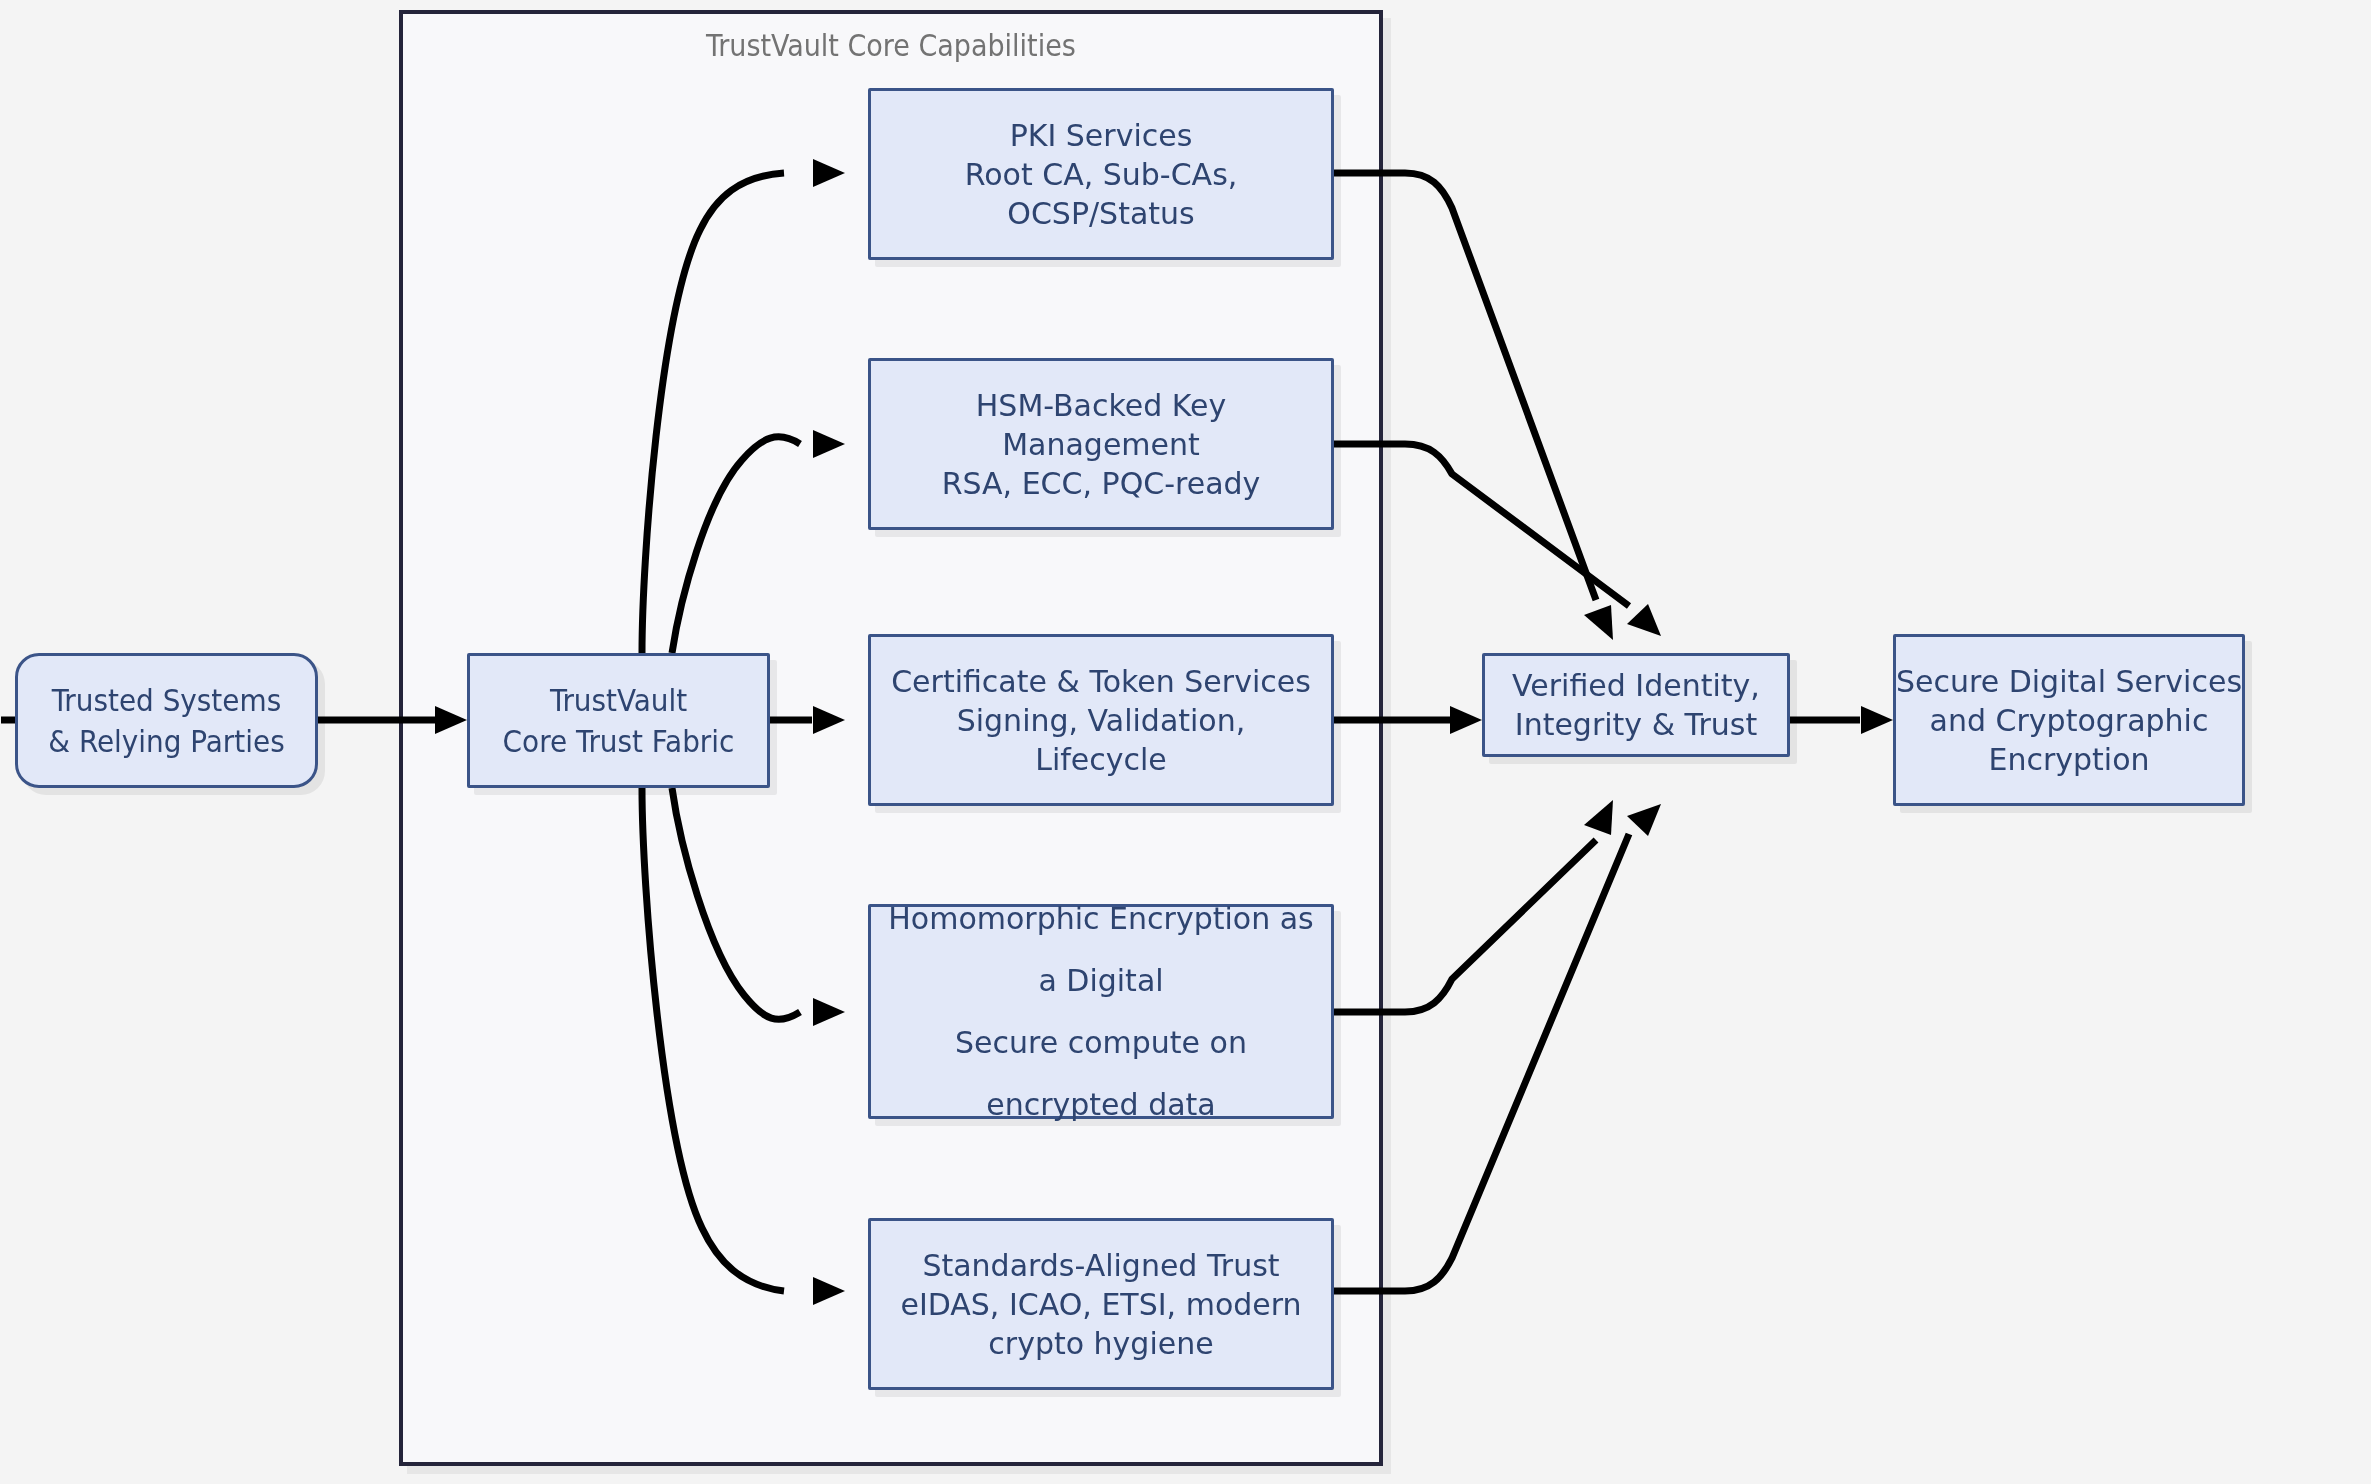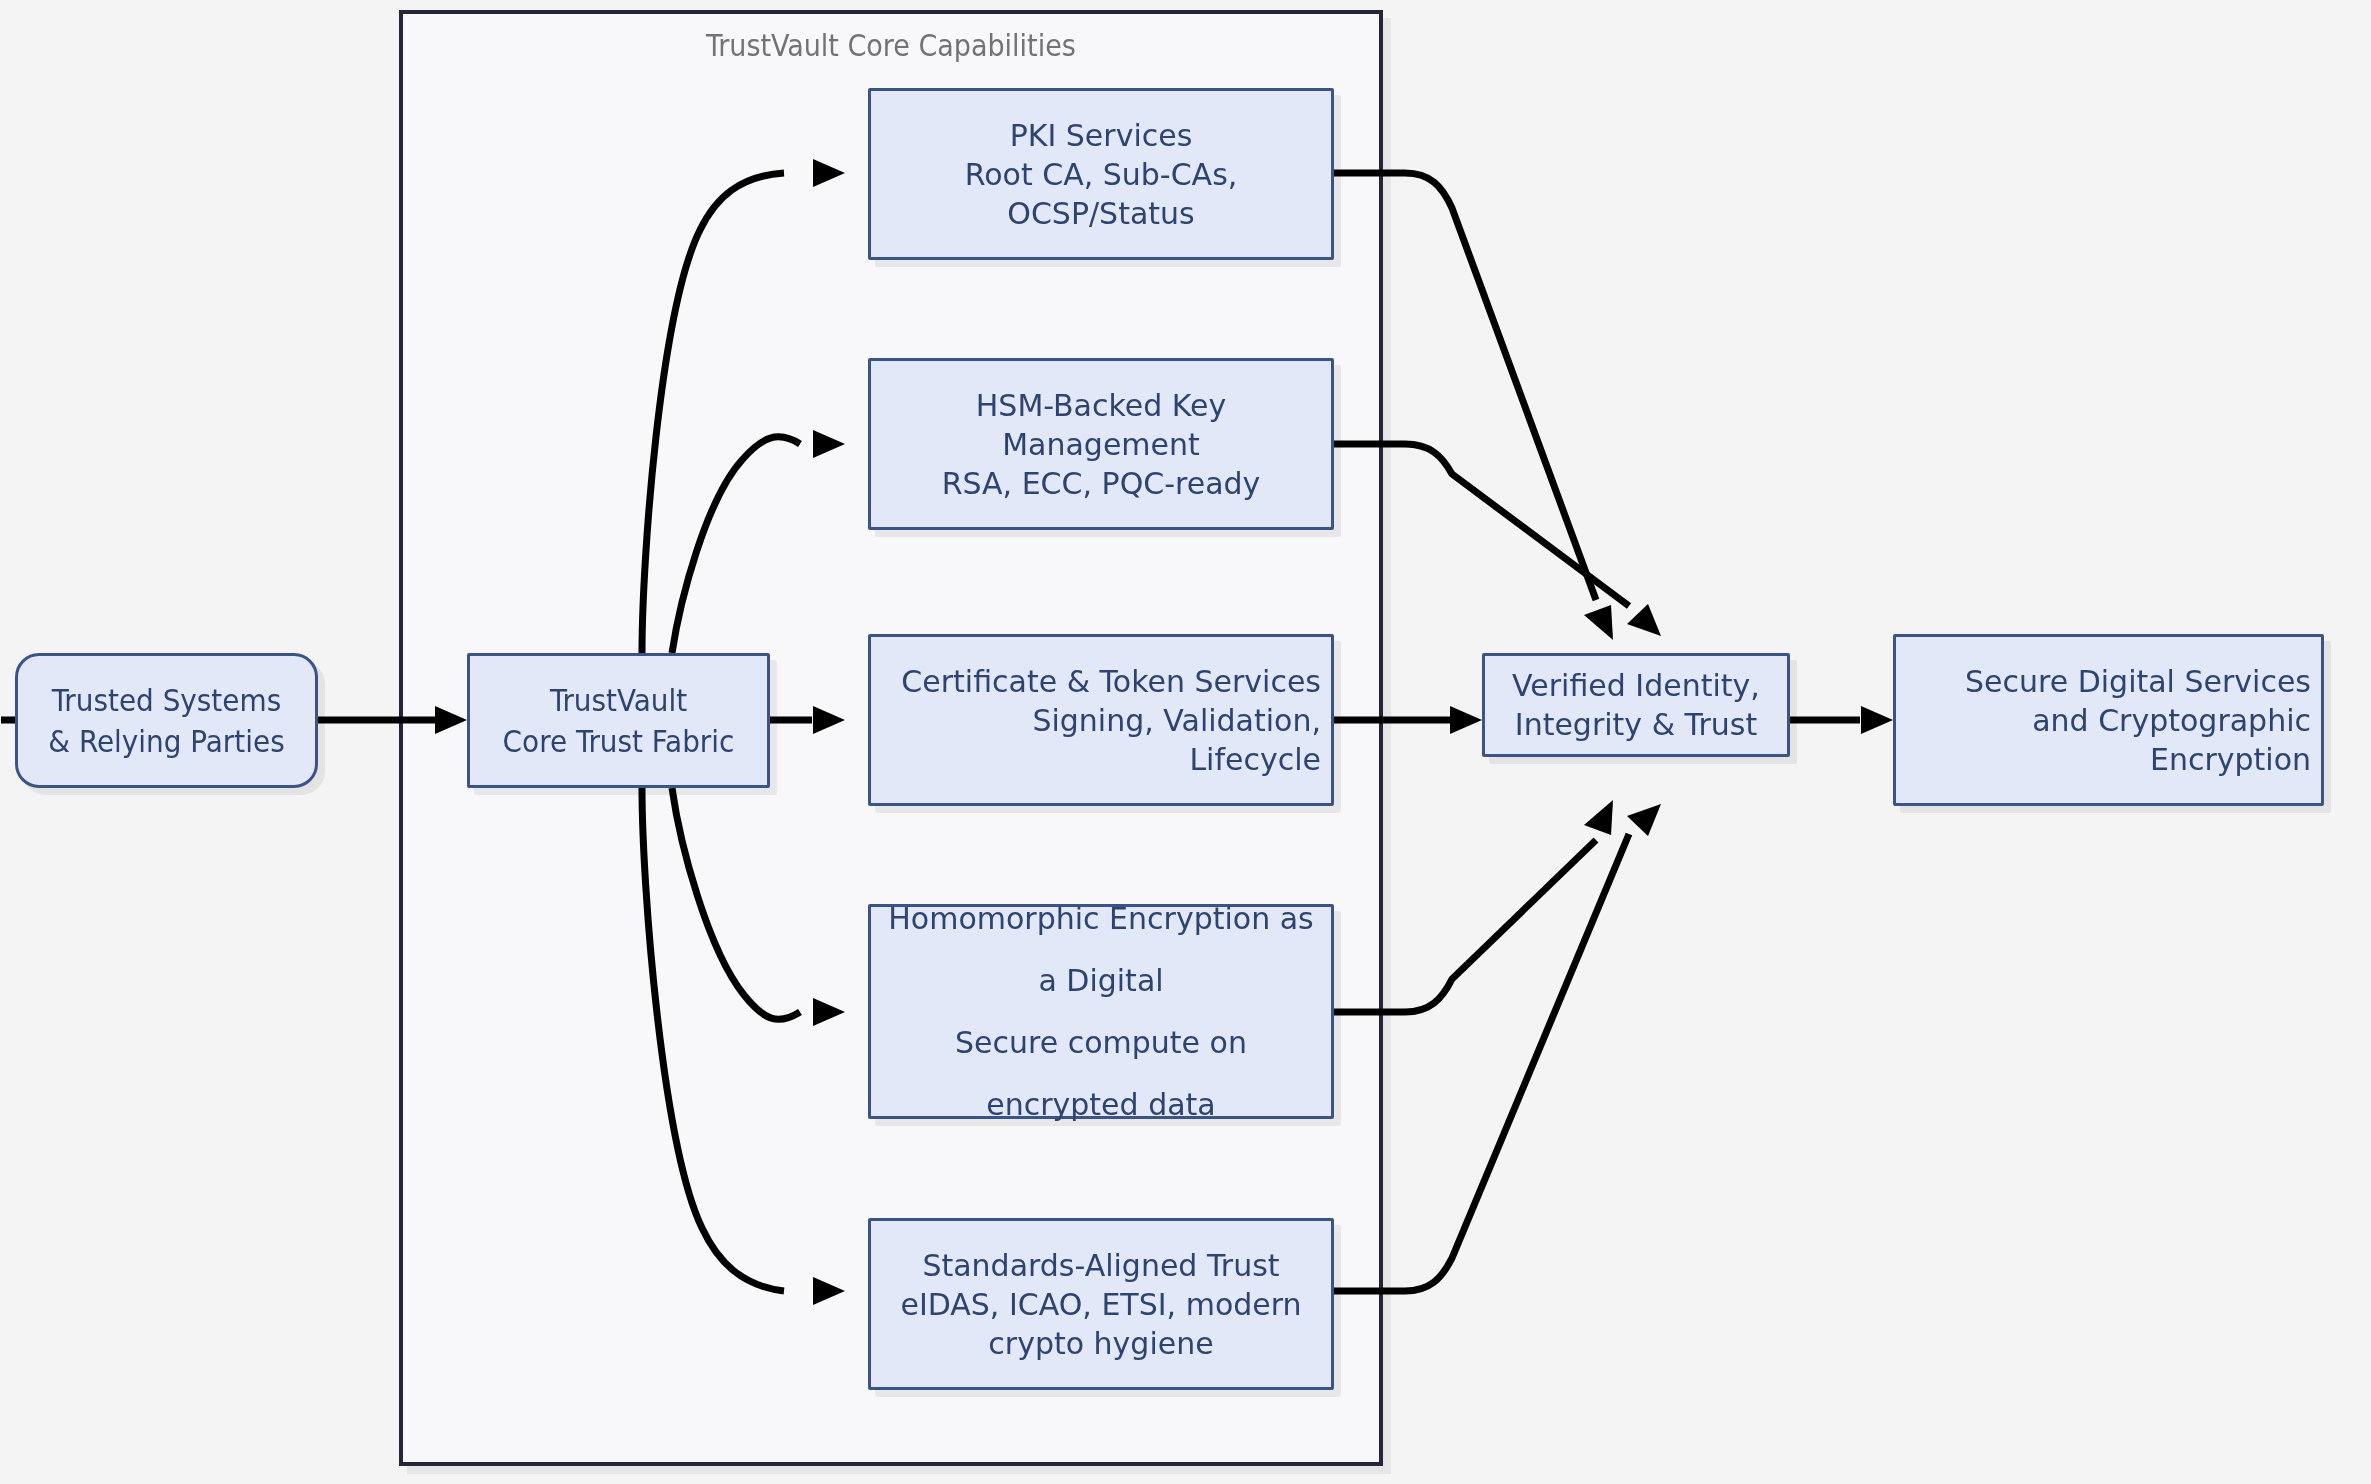--- a/index.html
+++ b/index.html
@@ -165,21 +165,21 @@
     <span class="line">Root CA, Sub-CAs,</span>
     <span class="line">OCSP/Status</span>
   </div>
 
   <div class="node" style="left:868px; top:358px; width:466px; height:172px;">
     <span class="line">HSM-Backed Key</span>
     <span class="line">Management</span>
     <span class="line">RSA, ECC, PQC-ready</span>
   </div>
 
-  <div class="node" style="left:868px; top:634px; width:466px; height:172px;align-items:flex-end;">
+  <div class="node" style="left:868px; top:634px; width:466px; height:172px;">
     <span class="line">Certificate &amp; Token Services</span>
     <span class="line">Signing, Validation,</span>
     <span class="line">Lifecycle</span>
   </div>
 
   <div class="node" style="left:868px; top:904px; width:466px; height:215px;gap:23px;">
     <span class="line">Homomorphic Encryption as</span>
     <span class="line">a Digital</span>
     <span class="line">Secure compute on</span>
     <span class="line">encrypted data</span>
@@ -189,19 +189,19 @@
     <span class="line">Standards-Aligned Trust</span>
     <span class="line">eIDAS, ICAO, ETSI, modern</span>
     <span class="line">crypto hygiene</span>
   </div>
 
   <div class="node" style="left:1482px; top:653px; width:308px; height:104px;text-align:center;">
     <span class="line">Verified Identity,</span>
     <span class="line">Integrity &amp; Trust</span>
   </div>
 
-  <div class="node" style="left:1893px; top:634px; width:431px; height:172px;align-items:flex-end;">
+  <div class="node" style="left:1893px; top:634px; width:352px; height:172px;">
     <span class="line">Secure Digital Services</span>
     <span class="line">and Cryptographic</span>
     <span class="line">Encryption</span>
   </div>
 
 </div>
 
 </body></html>

